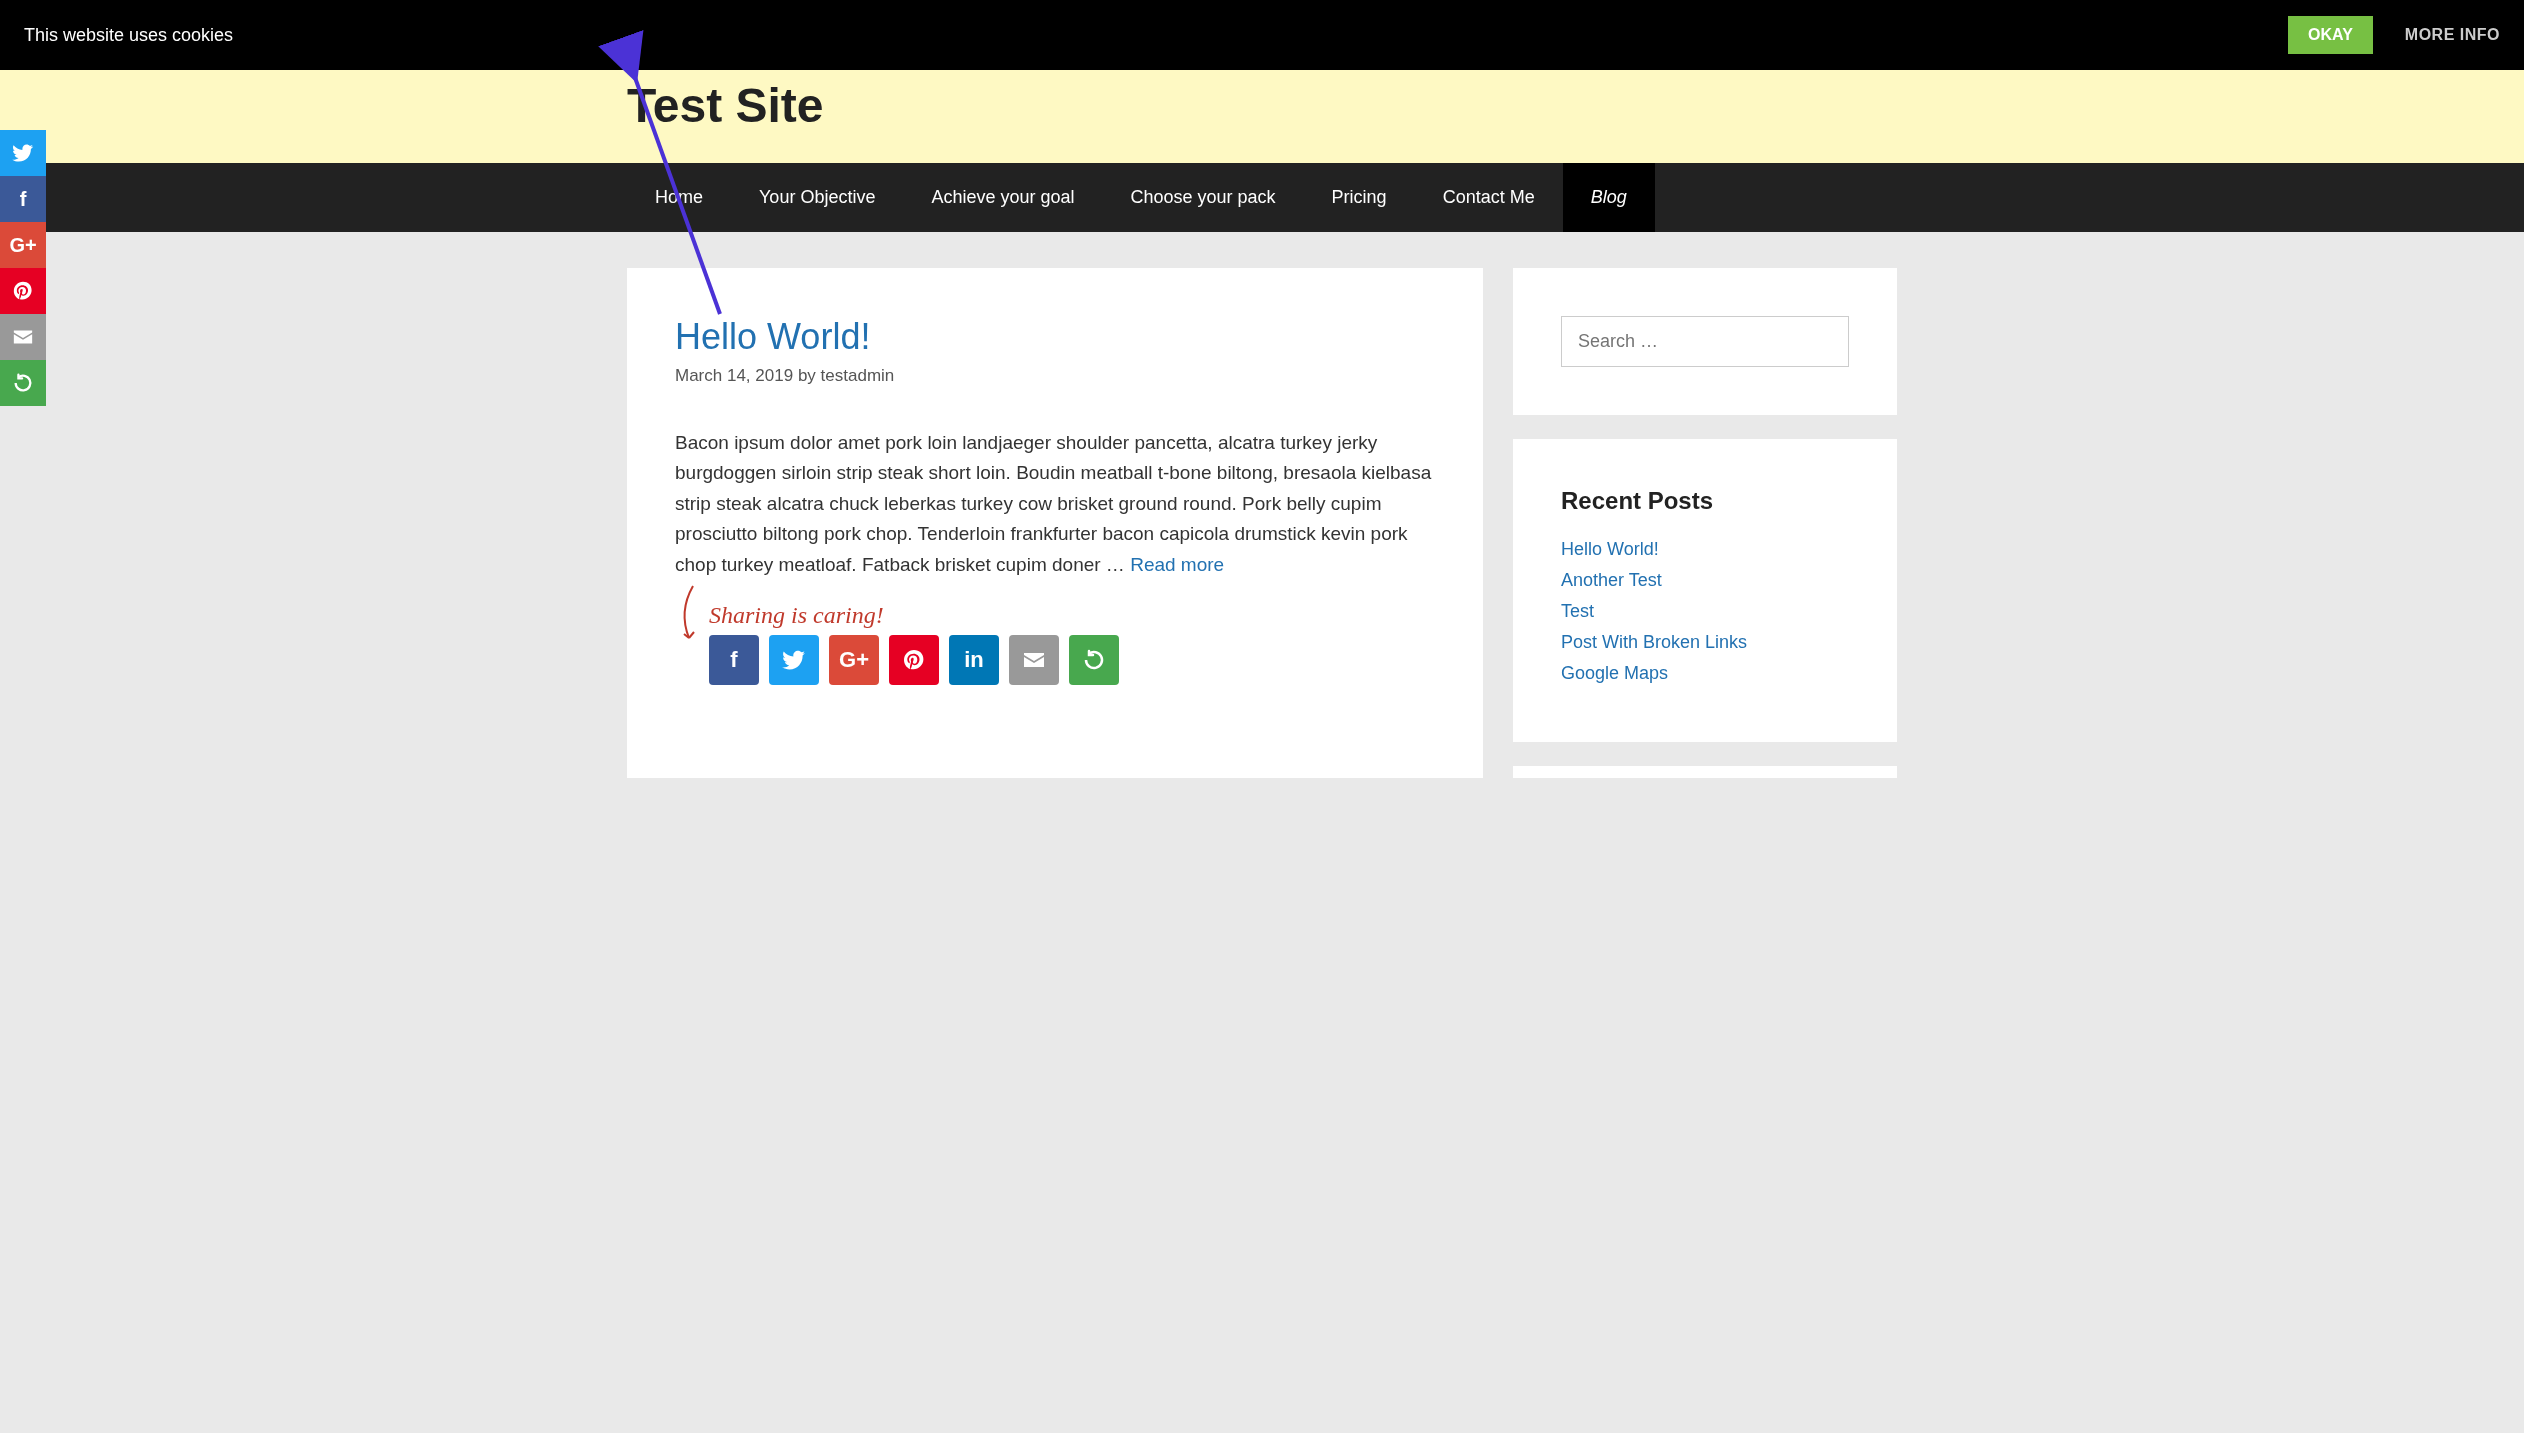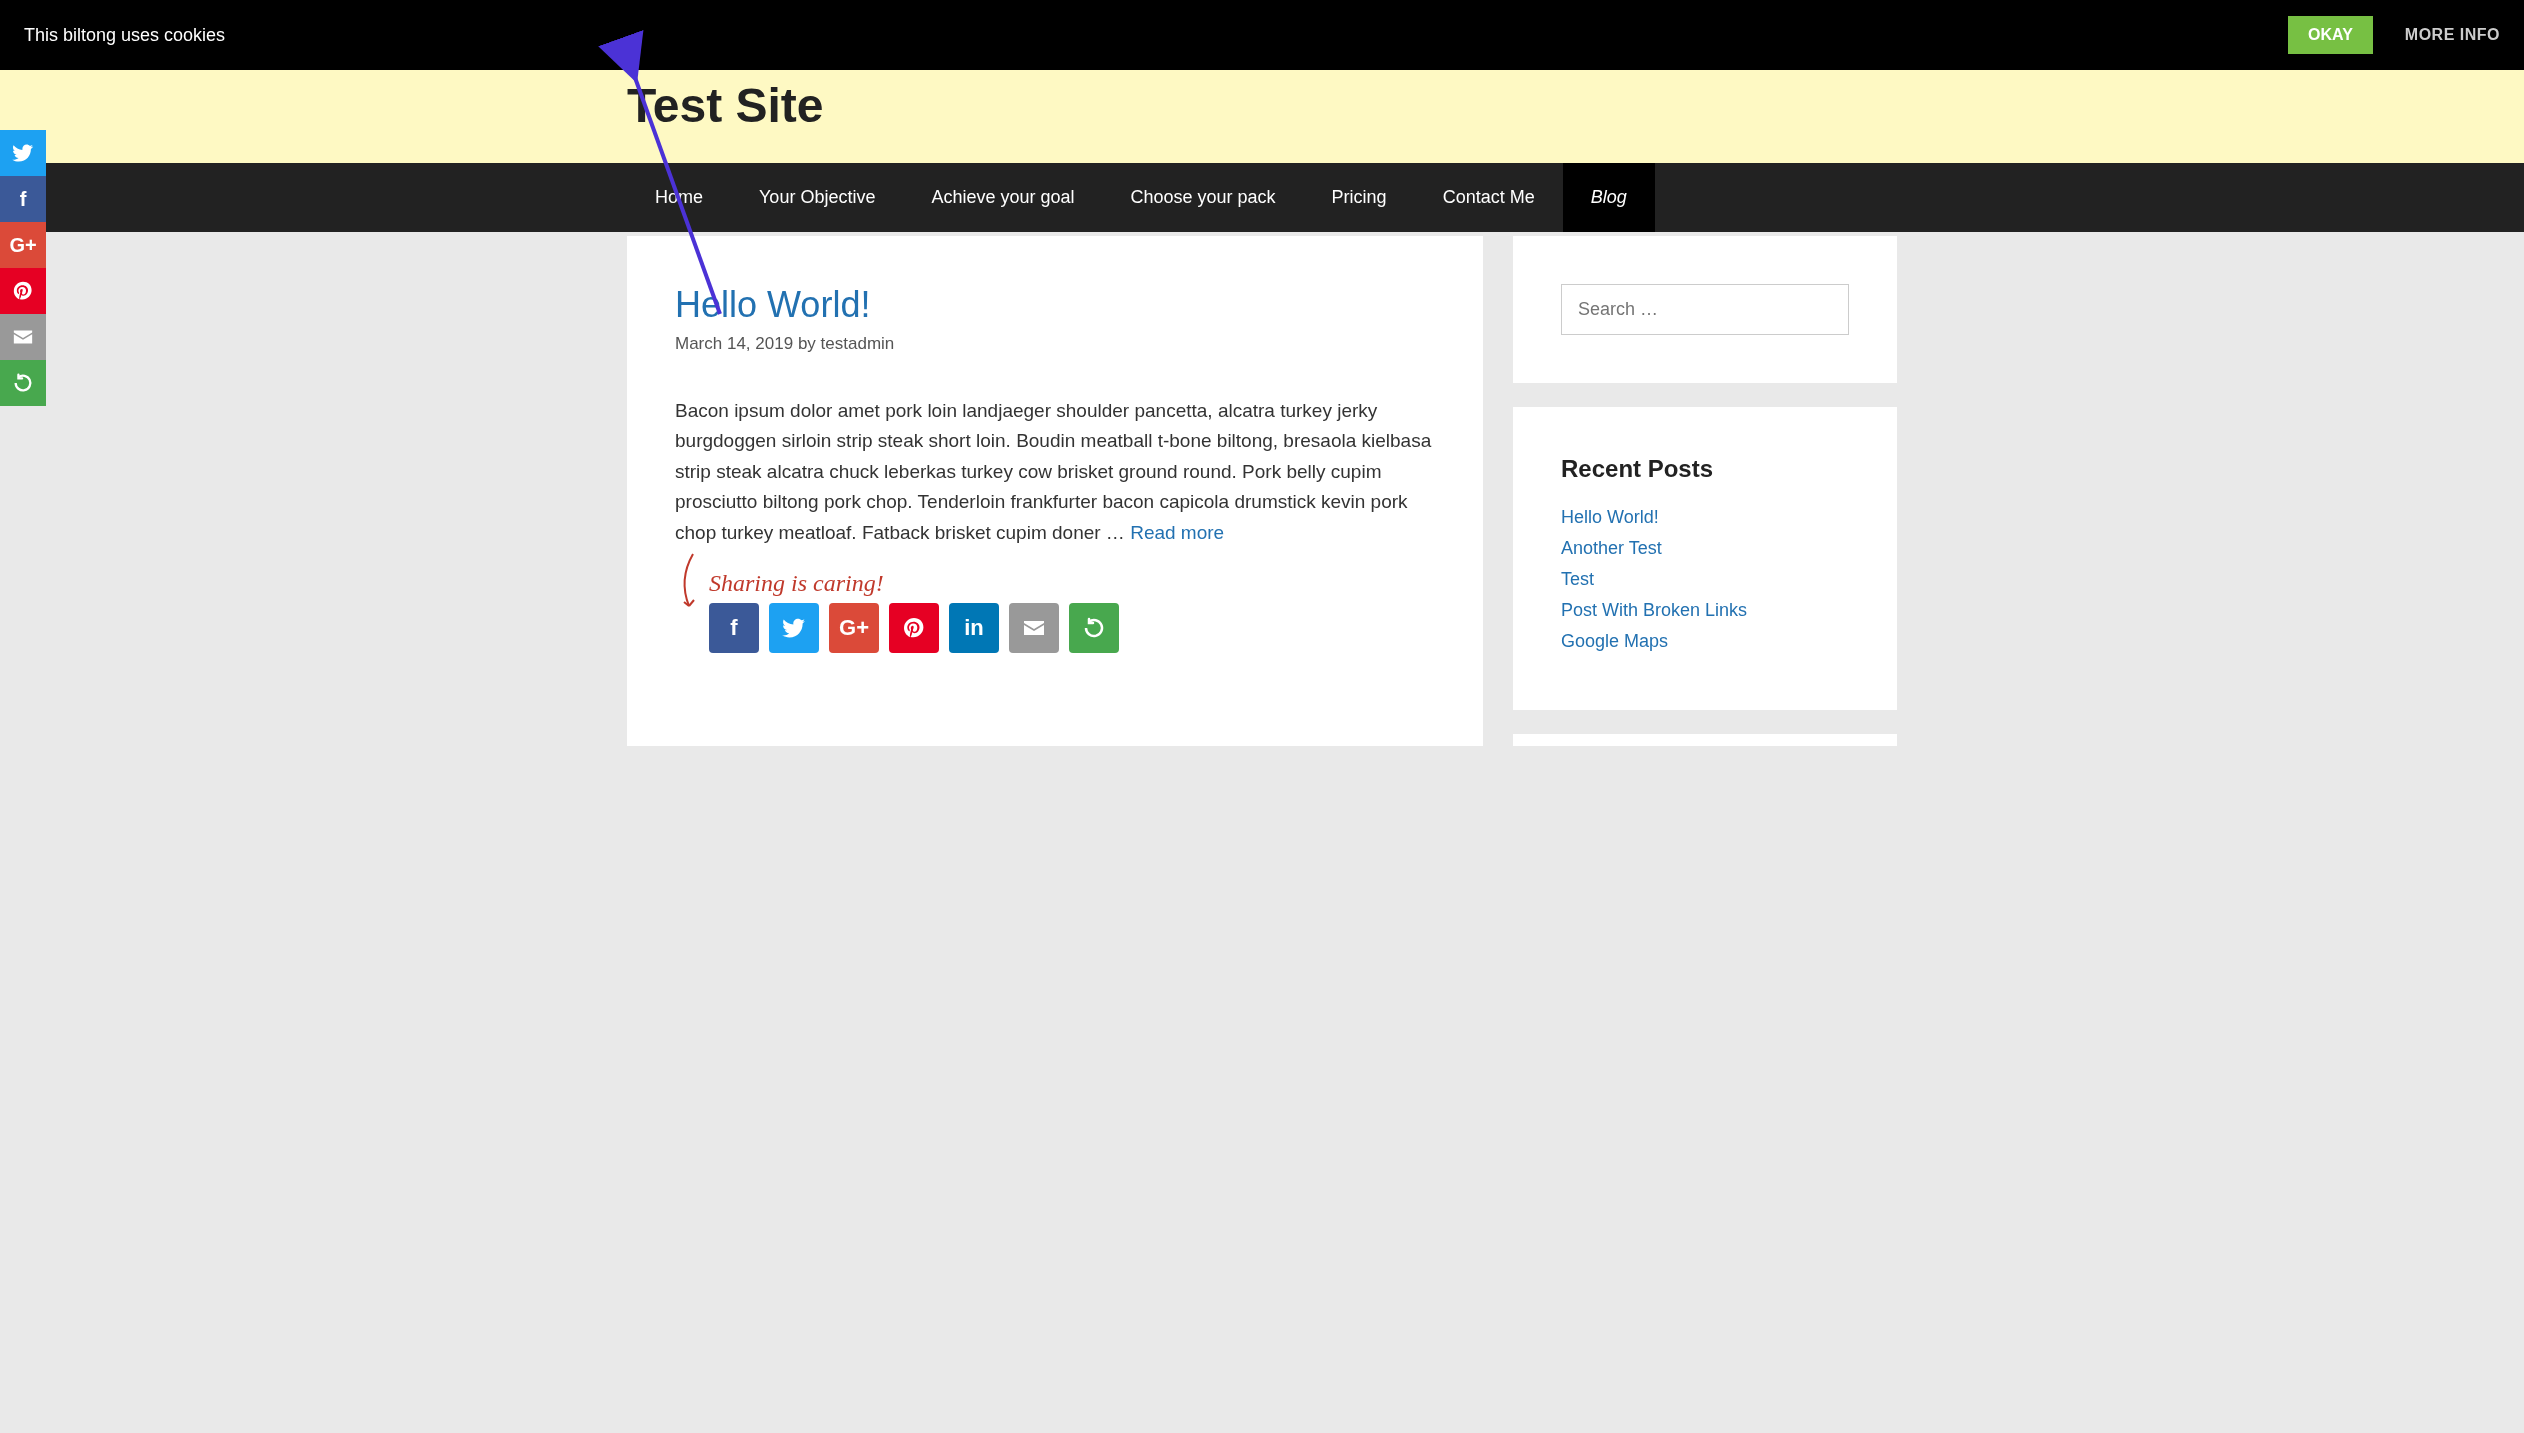--- a/index.html
+++ b/index.html
@@ -14,21 +14,21 @@
 .header { background:#fef9c3; padding: 8px 0 30px 0; }
 .container { width: 1270px; max-width: 92%; margin: 0 auto; }
 .site-title { font-size: 48px; font-weight: 800; color:#222; }
 .tagline { color:#7a7a7a; font-size:18px; margin-top:8px; }
 
 .nav-bar { background:#222; }
 .nav-list { list-style:none; display:flex; }
 .nav-list li a { display:block; color:#fff; text-decoration:none; padding: 24px 28px; font-size:18px; }
 .nav-list li.active a { background:#000000;font-style:italic; }
 
-.main-wrap { display:flex; gap: 30px; margin-top: 4px; }
+.main-wrap { display:flex; gap: 30px; margin-top: 36px; }
 .content { flex:1; background:#fff; padding: 48px 48px 28px 48px; }
 .sidebar { width: 384px; display:flex; flex-direction:column; gap:24px; }
 .widget { background:#fff; padding: 48px; }
 .widget.widget-search { padding-bottom: 48px; }
 
 .post-title { font-size: 36px; font-weight: 400; color:#2271b1; margin-bottom: 8px; }
 .post-meta { color:#555; font-size:17px; margin-bottom: 42px; }
 .post-excerpt { font-size:19px; line-height:1.6; color:#333; }
 .read-more { color:#2271b1; }
 .share-caption { font-family: Georgia, serif; font-style: italic; color:#c0392b; font-size: 24px; margin-top: 22px; }
@@ -53,21 +53,21 @@
 .side-share { position:fixed; left:0; top:130px; display:flex; flex-direction:column; z-index:100; }
 .side-share .ss { width:46px; height:46px; display:flex; align-items:center; justify-content:center; color:#fff; font-size:20px; font-weight:bold; }
 
 .annot-arrow { position:absolute; left:625px; top:64px; pointer-events:none; }
 .annot-arrow svg { overflow:visible; }
 </style>
 </head>
 <body>
 
 <div class="cookie-bar">
-  <span class="msg">This biltong uses cookies</span>
+  <span class="msg">This website uses cookies</span>
   <div class="actions">
     <button class="okay">OKAY</button>
     <a class="moreinfo">MORE INFO</a>
   </div>
 </div>
 
 <div class="side-share">
   <a class="ss tw">
       <svg width="22" height="22" viewBox="0 0 24 24" fill="#fff">
         <path d="M23 4.9c-.8.4-1.7.6-2.6.8.9-.6 1.6-1.4 2-2.5-.9.5-1.9.9-2.9 1.1C18.6 3.4 17.4 2.8 16 2.8c-2.6 0-4.7 2.1-4.7 4.7 0 .4 0 .7.1 1.1C7.5 8.4 4 6.5 1.7 3.6c-.4.7-.6 1.5-.6 2.4 0 1.6.8 3.1 2.1 3.9-.8 0-1.5-.2-2.1-.6v.1c0 2.3 1.6 4.2 3.8 4.6-.4.1-.8.2-1.2.2-.3 0-.6 0-.9-.1.6 1.9 2.3 3.2 4.4 3.3-1.6 1.3-3.6 2-5.8 2-.4 0-.7 0-1.1-.1 2.1 1.3 4.5 2.1 7.1 2.1 8.5 0 13.2-7.1 13.2-13.2v-.6c.9-.7 1.7-1.5 2.4-2.5z"></path>

